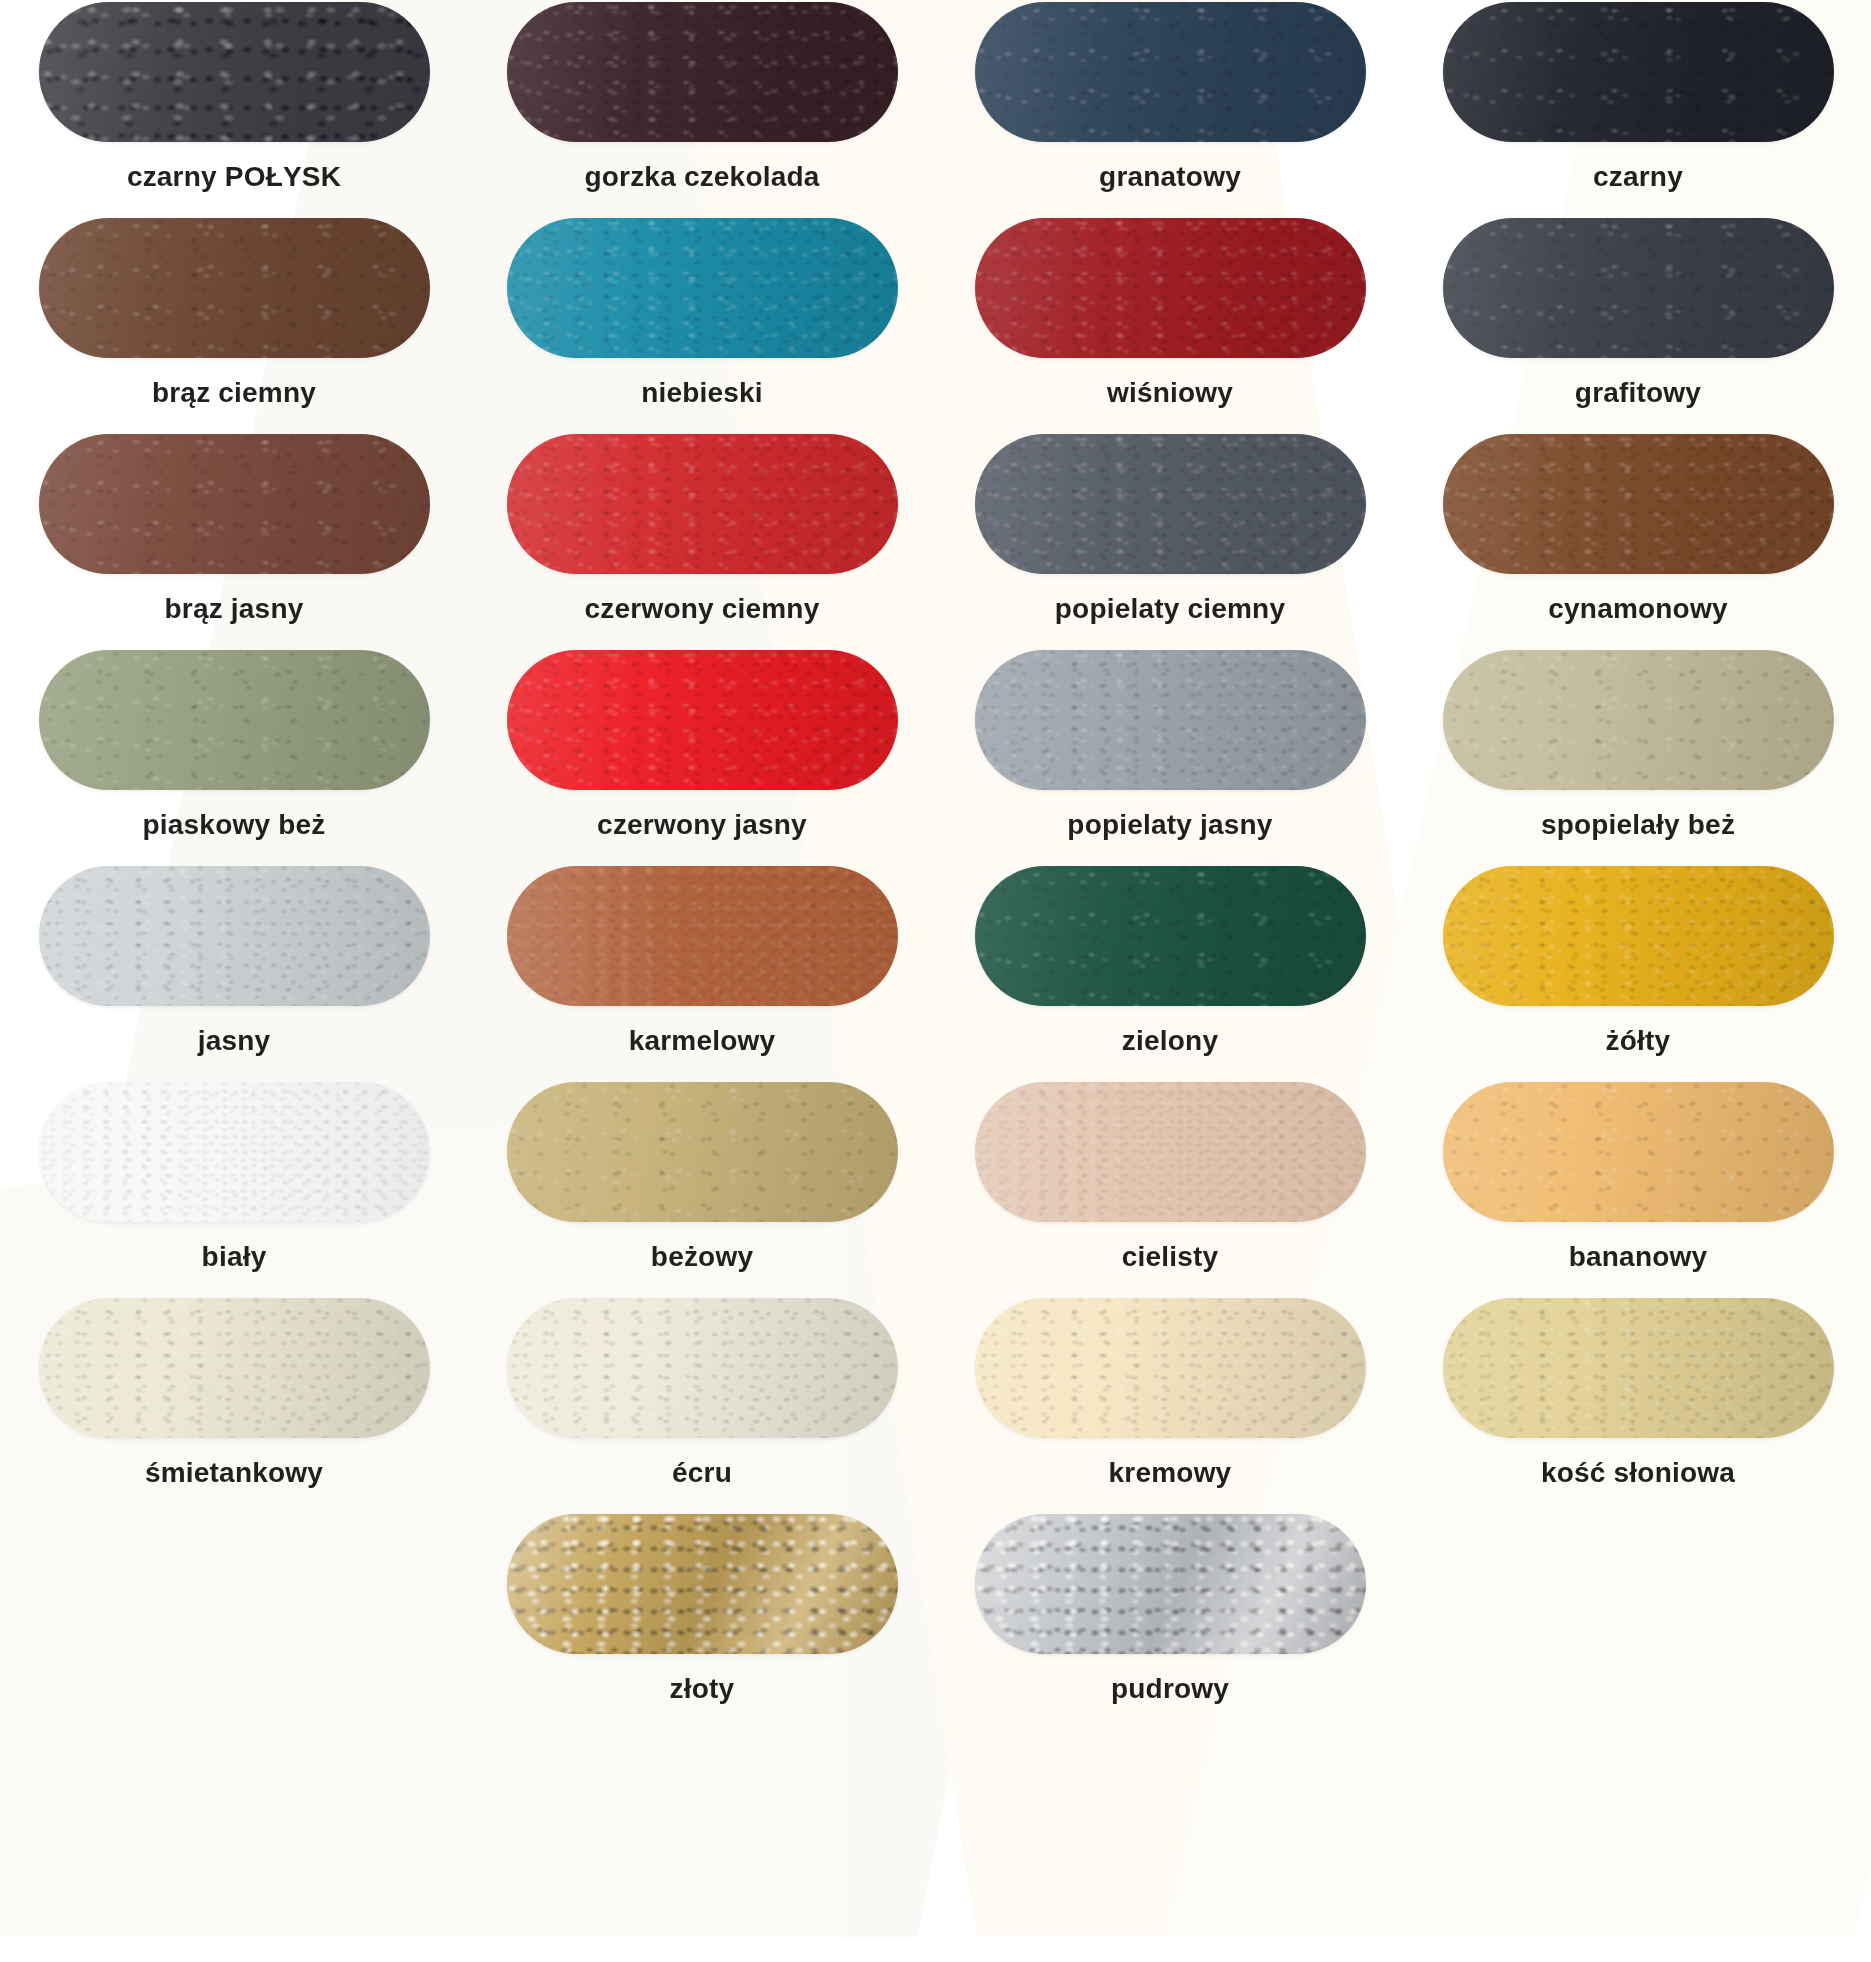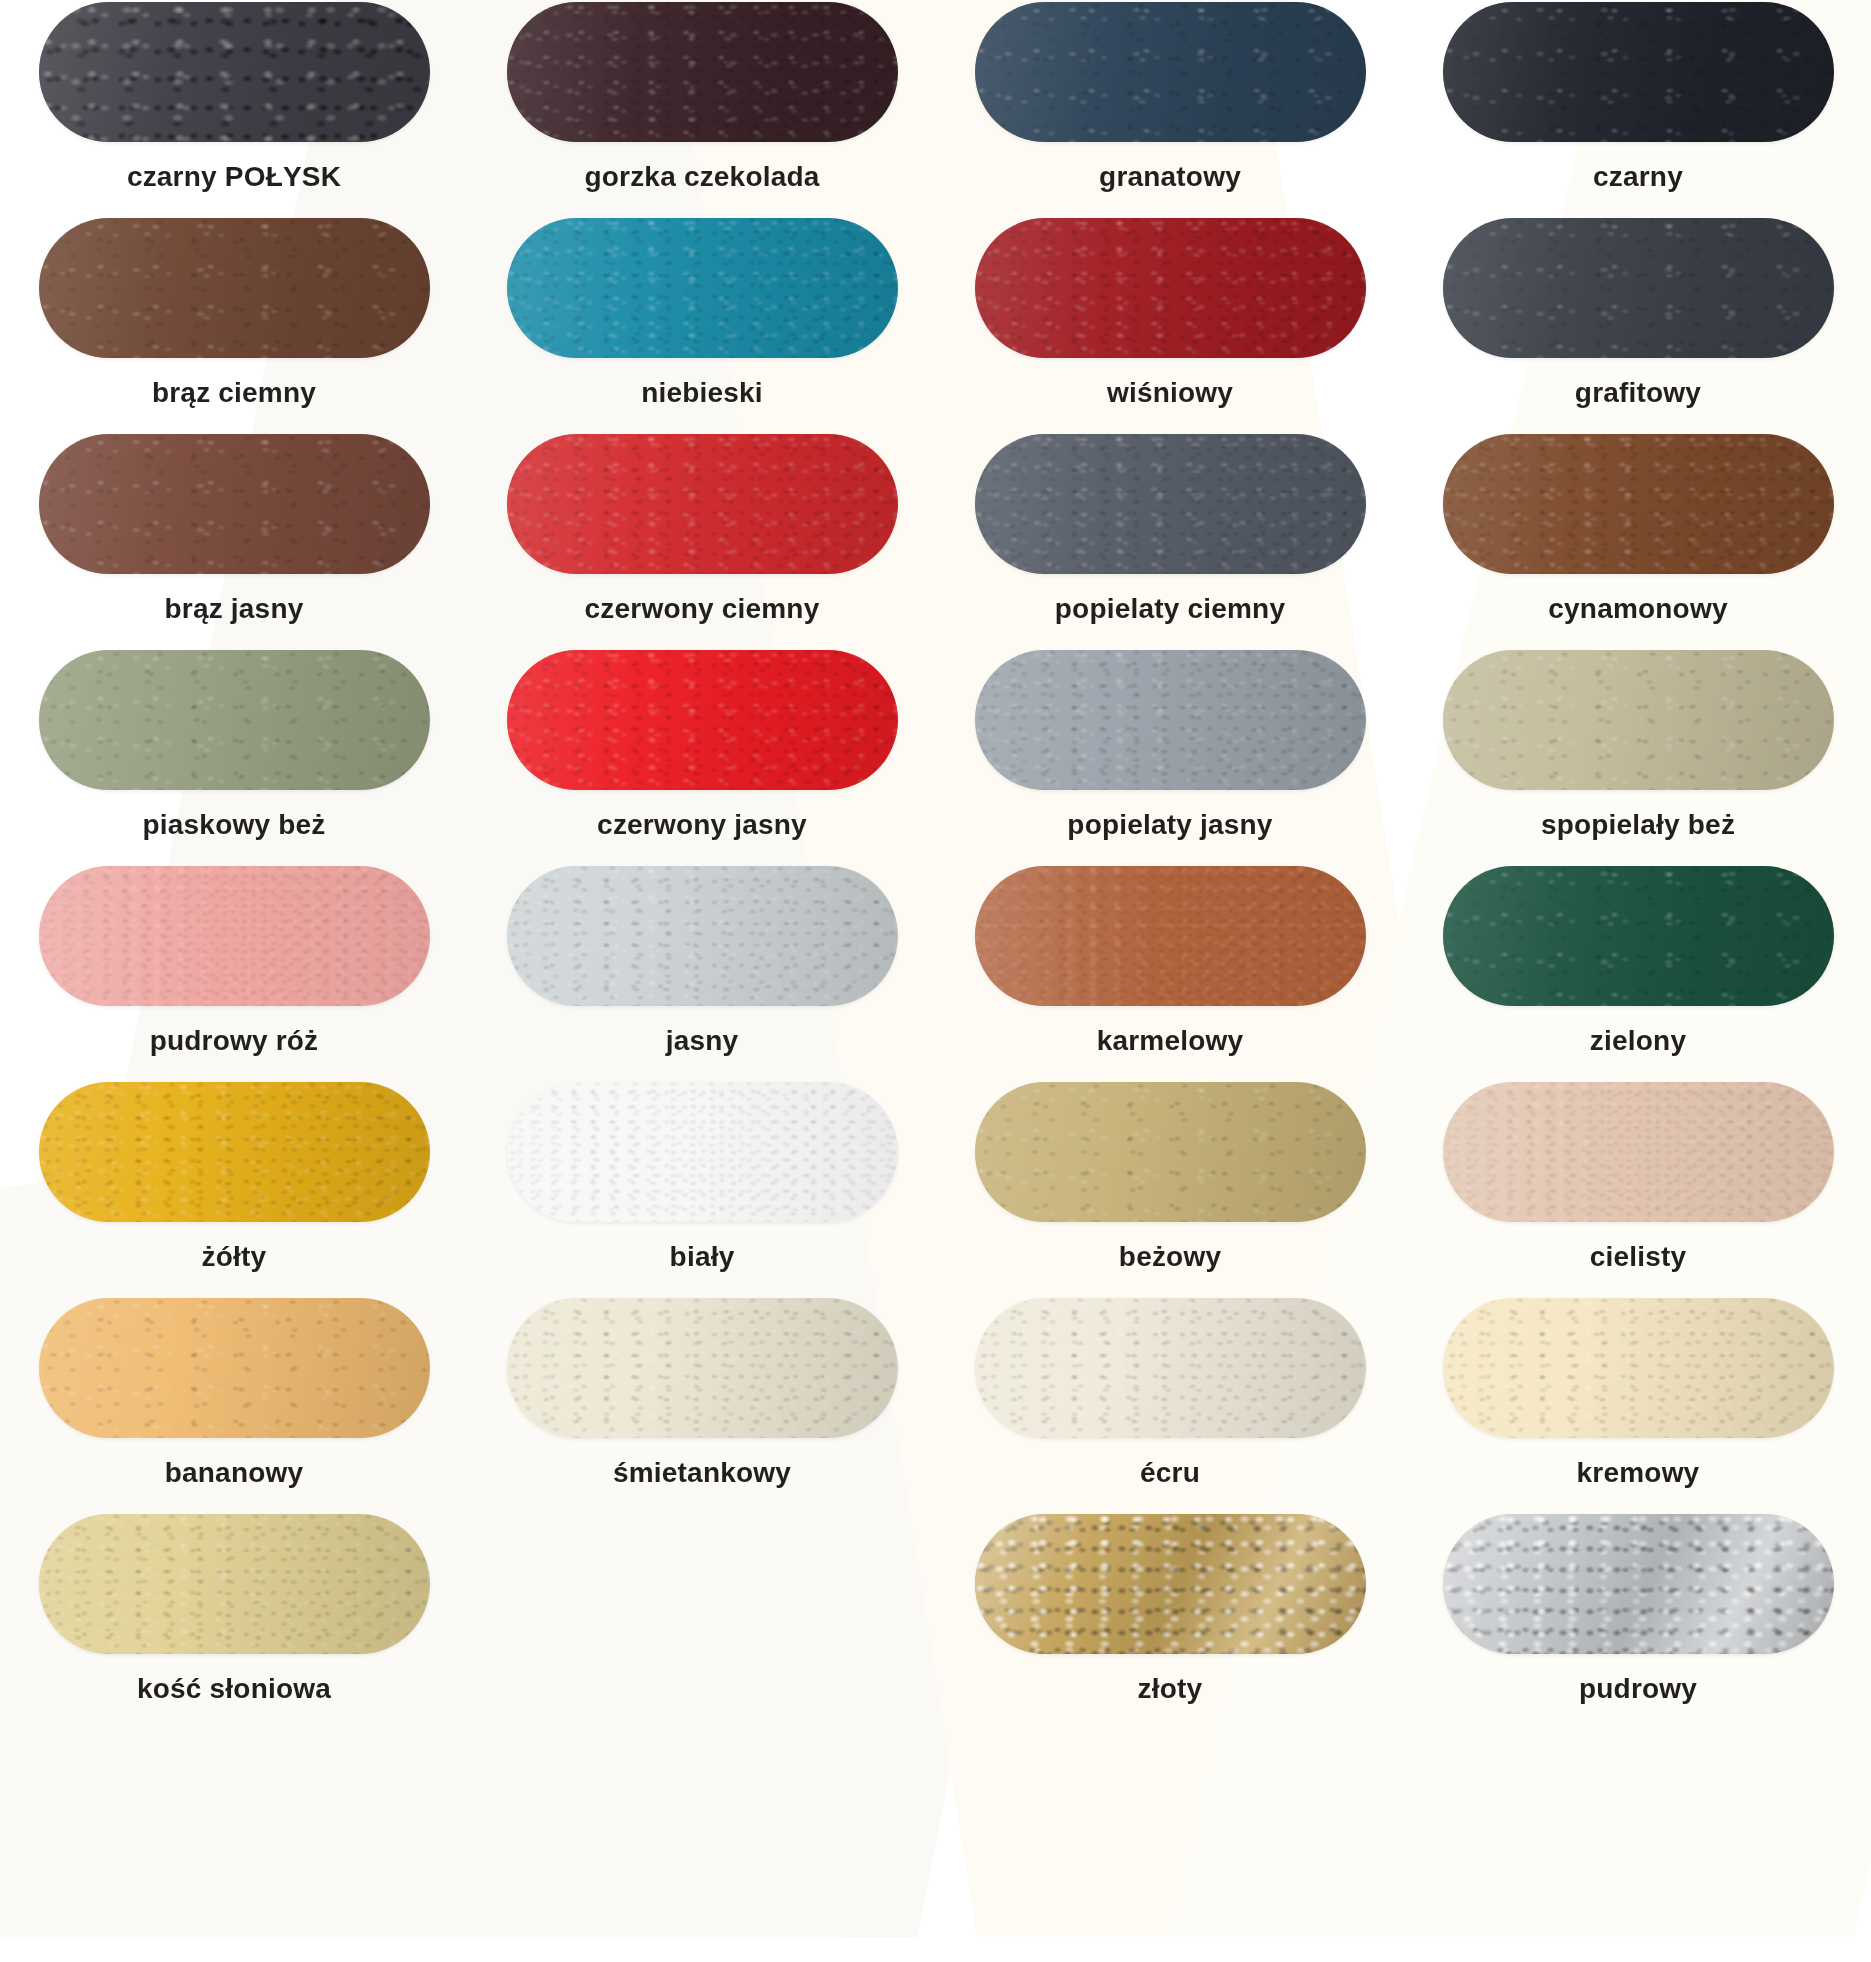--- a/index.html
+++ b/index.html
@@ -217,24 +217,20 @@
       </div>
       <div class="cell">
         <div class="swatch" style="background: rgb(155, 164, 172);"></div>
         <div class="label">popielaty jasny</div>
       </div>
       <div class="cell">
         <div class="swatch coarse" style="background: rgb(195, 188, 156);"></div>
         <div class="label">spopielały beż</div>
       </div>
       <div class="cell">
-        <div class="swatch smooth" style="background: rgb(239, 165, 160);"></div>
-        <div class="label">pudrowy róż</div>
-      </div>
-      <div class="cell">
         <div class="swatch" style="background: rgb(206, 212, 214);"></div>
         <div class="label">jasny</div>
       </div>
       <div class="cell">
         <div class="swatch smooth" style="background: rgb(176, 96, 58);"></div>
         <div class="label">karmelowy</div>
       </div>
       <div class="cell">
         <div class="swatch coarse" style="background: rgb(28, 83, 64);"></div>
         <div class="label">zielony</div>

